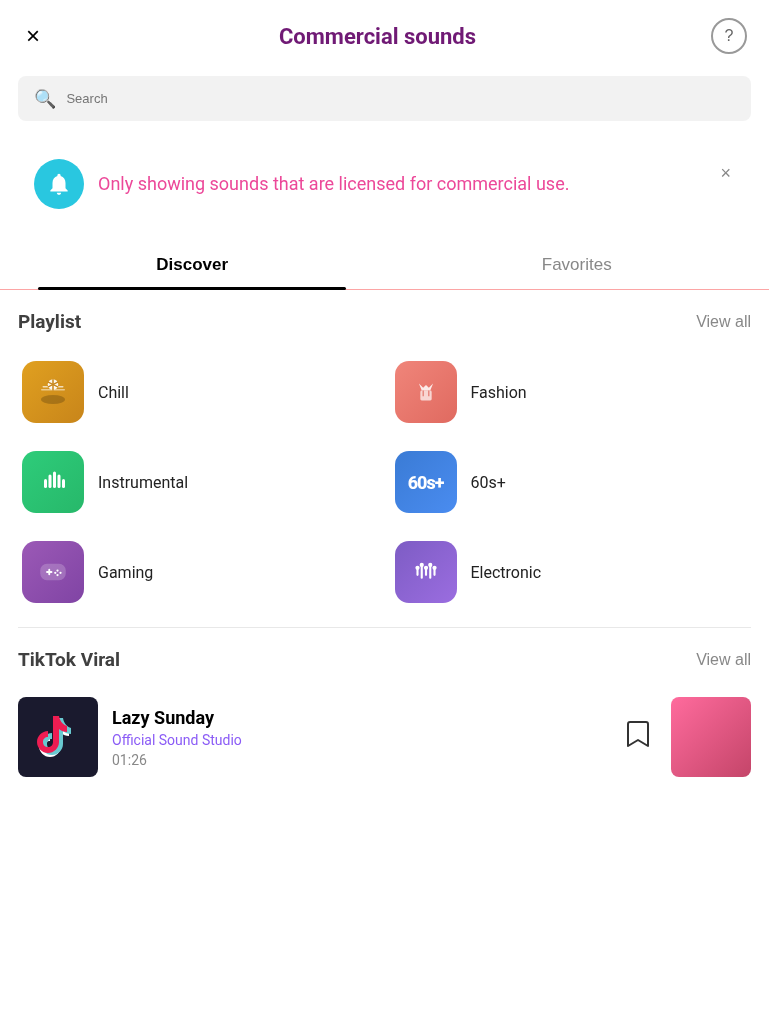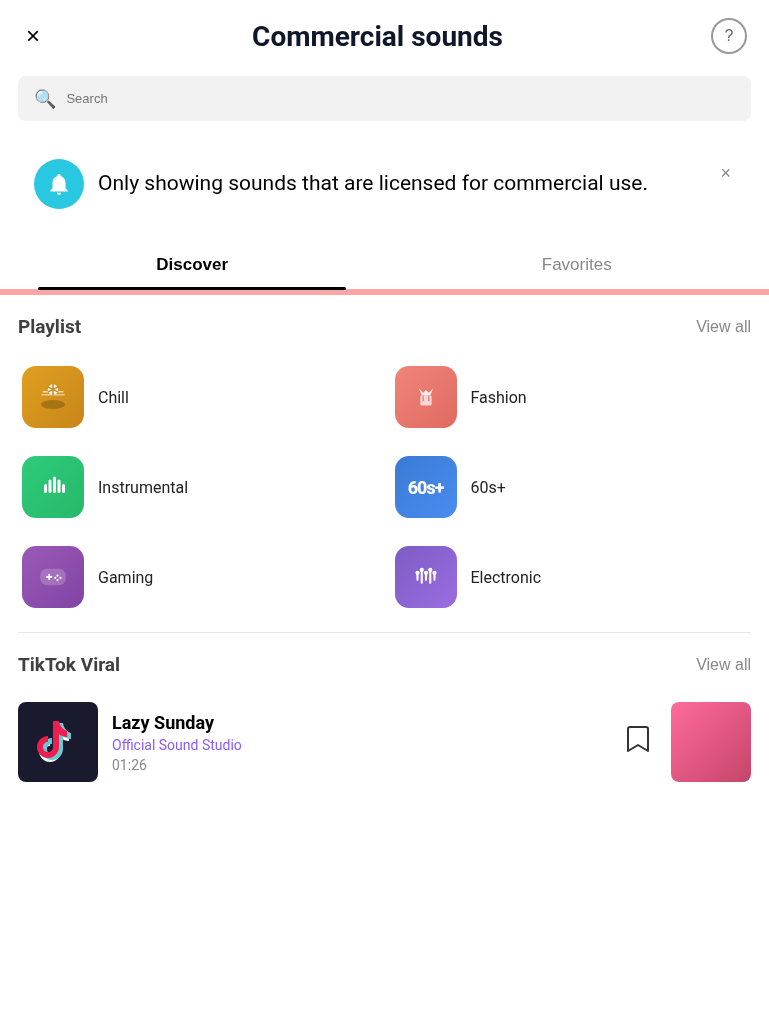--- a/index.html
+++ b/index.html
@@ -13,23 +13,23 @@
 
     
     .header {
       display: flex;
       align-items: center;
       justify-content: space-between;
       padding: 18px 22px 14px;
       background: #fff;
     }
     .header-title {
-      font-size: 28px;
+      font-size: 22px;
       font-weight: 700;
-      color: #0f172a;
+      color: #701a75;
     }
     .close-btn {
       background: none;
       border: none;
       cursor: pointer;
       font-size: 24px;
       color: #000;
       line-height: 1;
       padding: 4px;
     }
@@ -89,39 +89,39 @@
       border-radius: 50%;
       background: #29c7e0;
       display: flex;
       align-items: center;
       justify-content: center;
       flex-shrink: 0;
       font-size: 24px;
       color: #fff;
     }
     .notice-text {
-      font-size: 21px;
-      color: #000000;
+      font-size: 18px;
+      color: #ec4899;
       line-height: 1.4;
       flex: 1;
     }
     .notice-close {
       background: none;
       border: none;
       cursor: pointer;
       font-size: 18px;
       color: #888;
       padding: 4px;
       align-self: flex-start;
     }
 
     
     .tabs {
       display: flex;
-      border-bottom: 6px solid #fca5a5;
+      border-bottom: 1px solid #fca5a5;
       margin: 0 0 20px;
     }
     .tab {
       flex: 1;
       text-align: center;
       padding: 14px 0;
       font-size: 17px;
       cursor: pointer;
       background: none;
       border: none;

